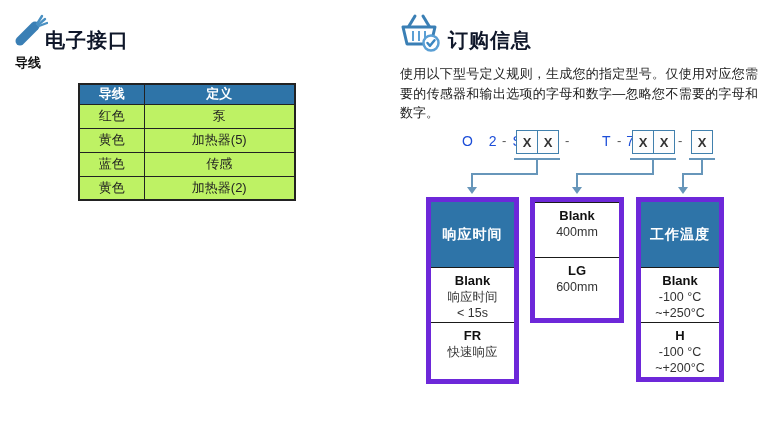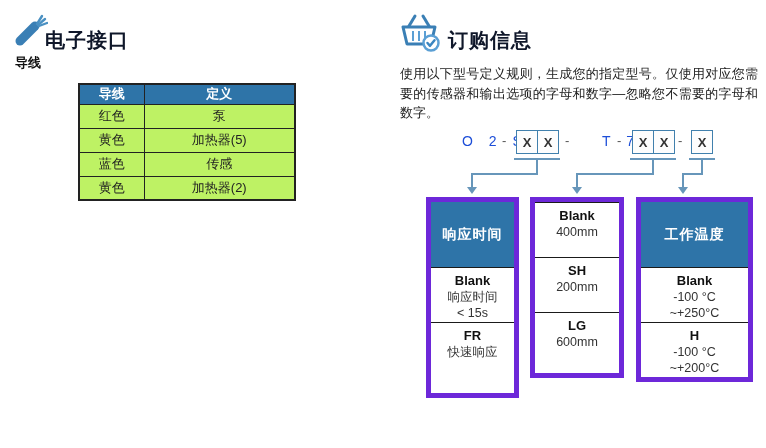--- a/index.html
+++ b/index.html
@@ -135,42 +135,38 @@
 <div class="abs line" style="left:682px; top:173px; width:2px; height:15px;"></div>
 <div class="abs arrow-down" style="left:678px; top:187px;"></div>
 
 <div class="abs opt-table" style="left:426px; top:197px; width:93px;">
   <div class="opt-header">响应时间</div>
   <div class="opt-row" style="height:55px;">
     <div class="opt-code">Blank</div>
     <div class="opt-line">响应时间</div>
     <div class="opt-line">&lt; 15s</div>
   </div>
-  <div class="opt-row" style="height:71px;">
+  <div class="opt-row" style="height:57px;">
     <div class="opt-code">FR</div>
     <div class="opt-line">快速响应</div>
   </div>
 </div>
 
 <div class="abs opt-table" style="left:530px; top:197px; width:94px;">
   <div class="opt-row" style="height:55px;">
     <div class="opt-code">Blank</div>
     <div class="opt-line">400mm</div>
   </div>
-  <div class="opt-row" style="height:55px;">
-    <div class="opt-code">SH</div>
-    <div class="opt-line">200mm</div>
-  </div>
   <div class="opt-row" style="height:61px;">
     <div class="opt-code">LG</div>
     <div class="opt-line">600mm</div>
   </div>
 </div>
 
-<div class="abs opt-table" style="left:636px; top:197px; width:117px;">
+<div class="abs opt-table" style="left:636px; top:197px; width:88px;">
   <div class="opt-header">工作温度</div>
   <div class="opt-row" style="height:55px;">
     <div class="opt-code">Blank</div>
     <div class="opt-line">-100 °C</div>
     <div class="opt-line">~+250°C</div>
   </div>
   <div class="opt-row" style="height:55px;">
     <div class="opt-code">H</div>
     <div class="opt-line">-100 °C</div>
     <div class="opt-line">~+200°C</div>

